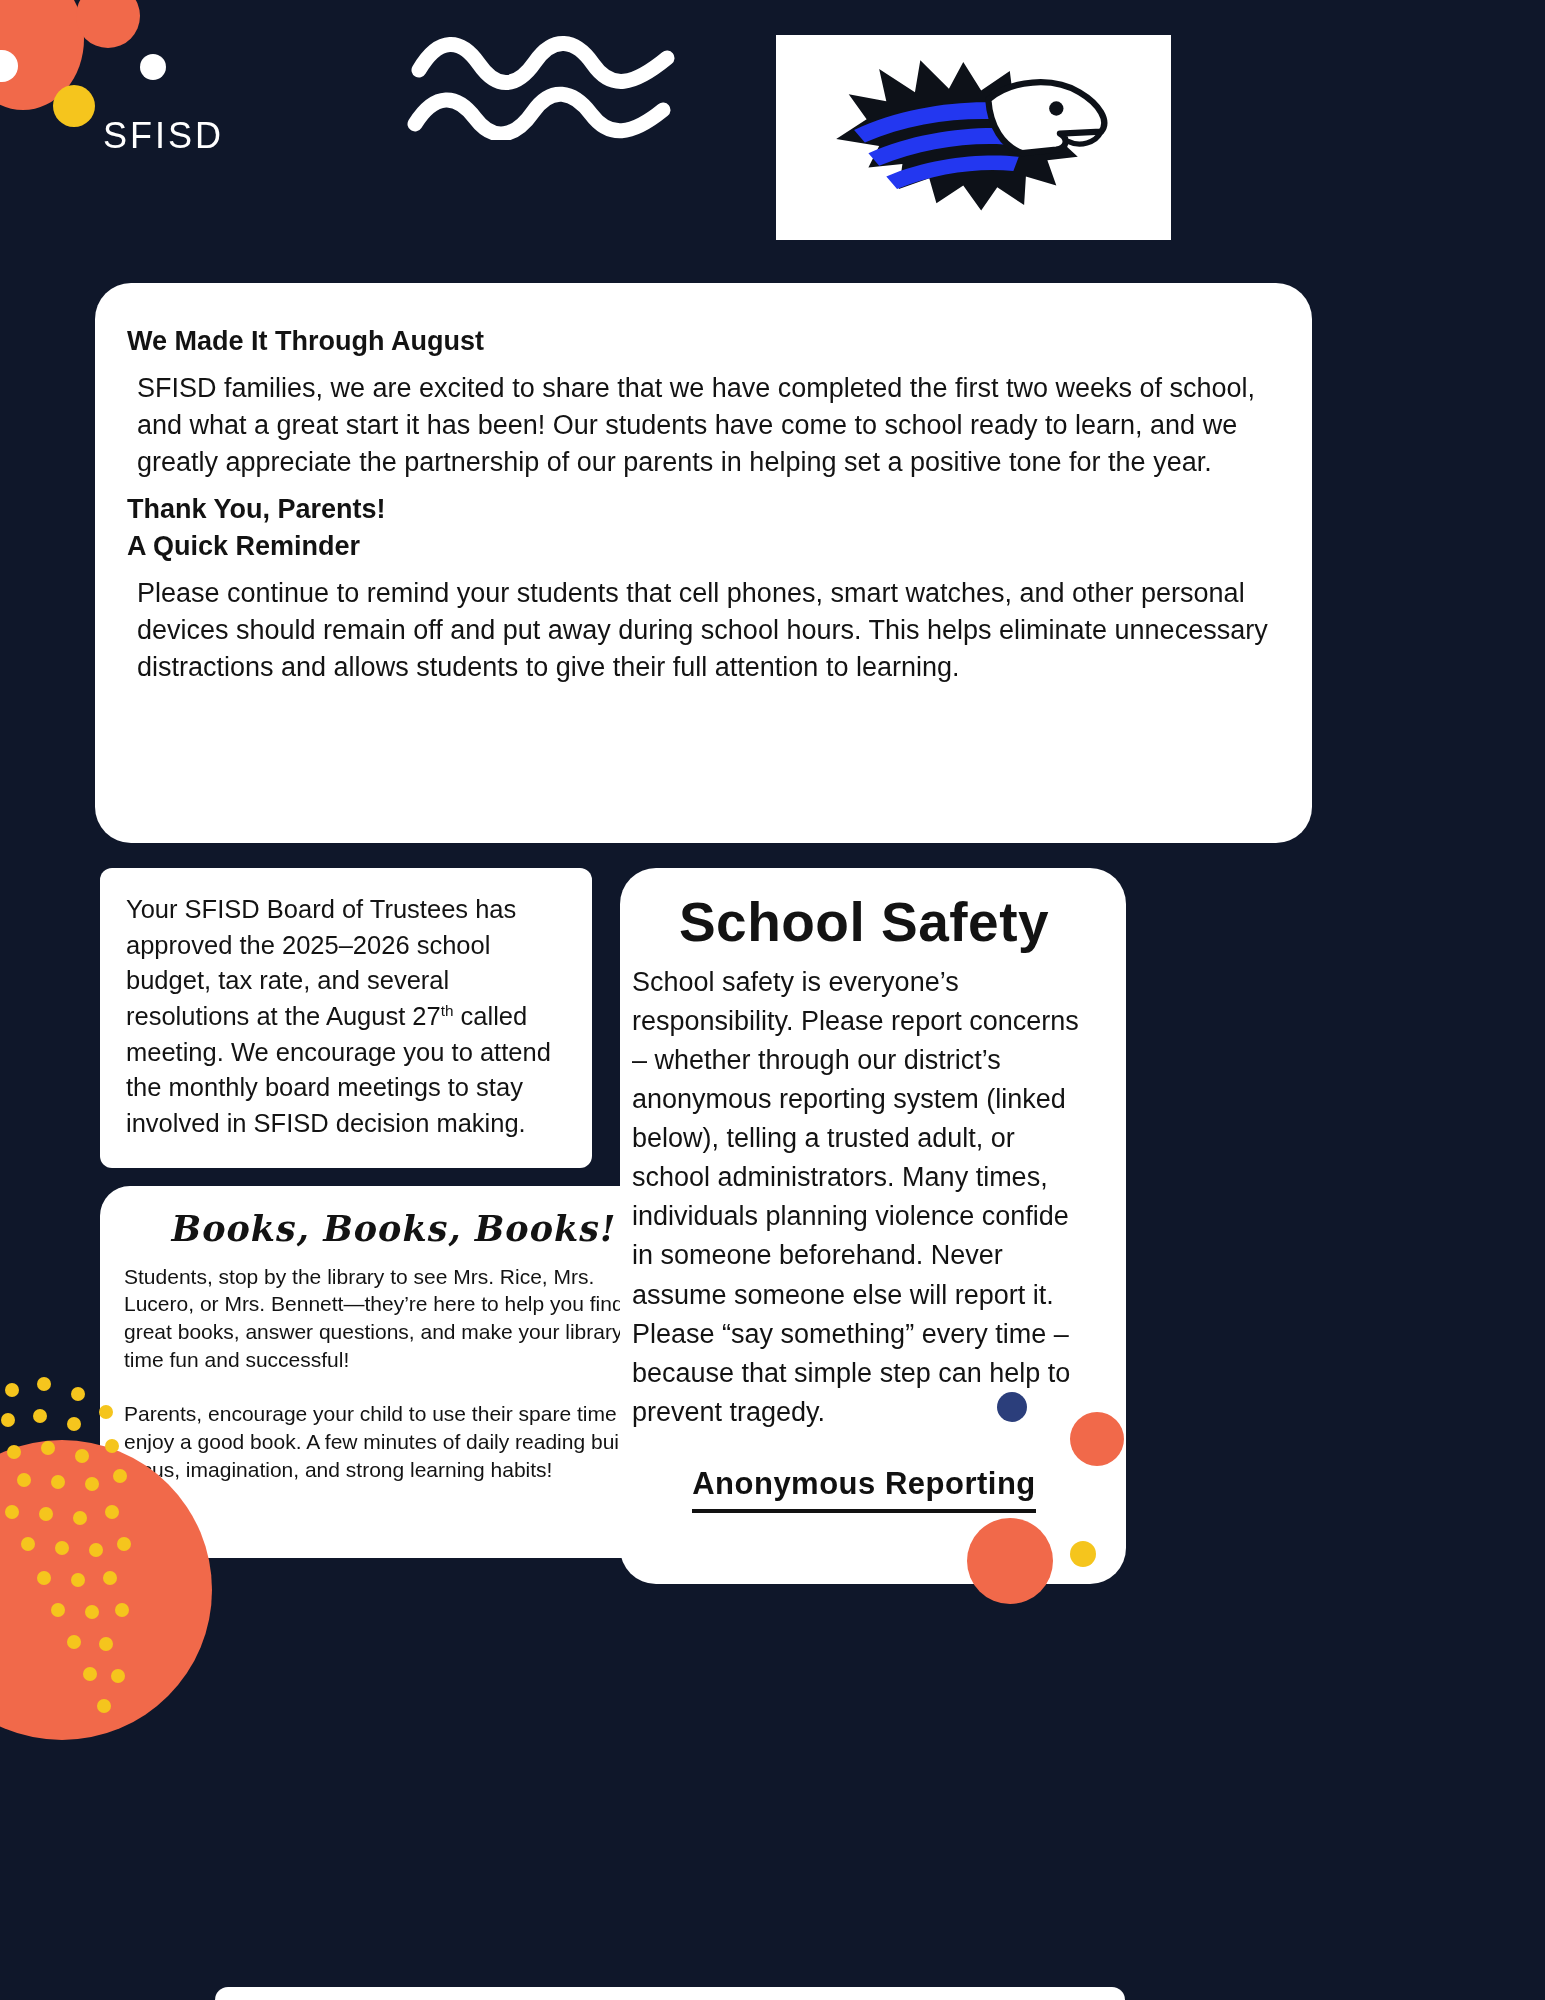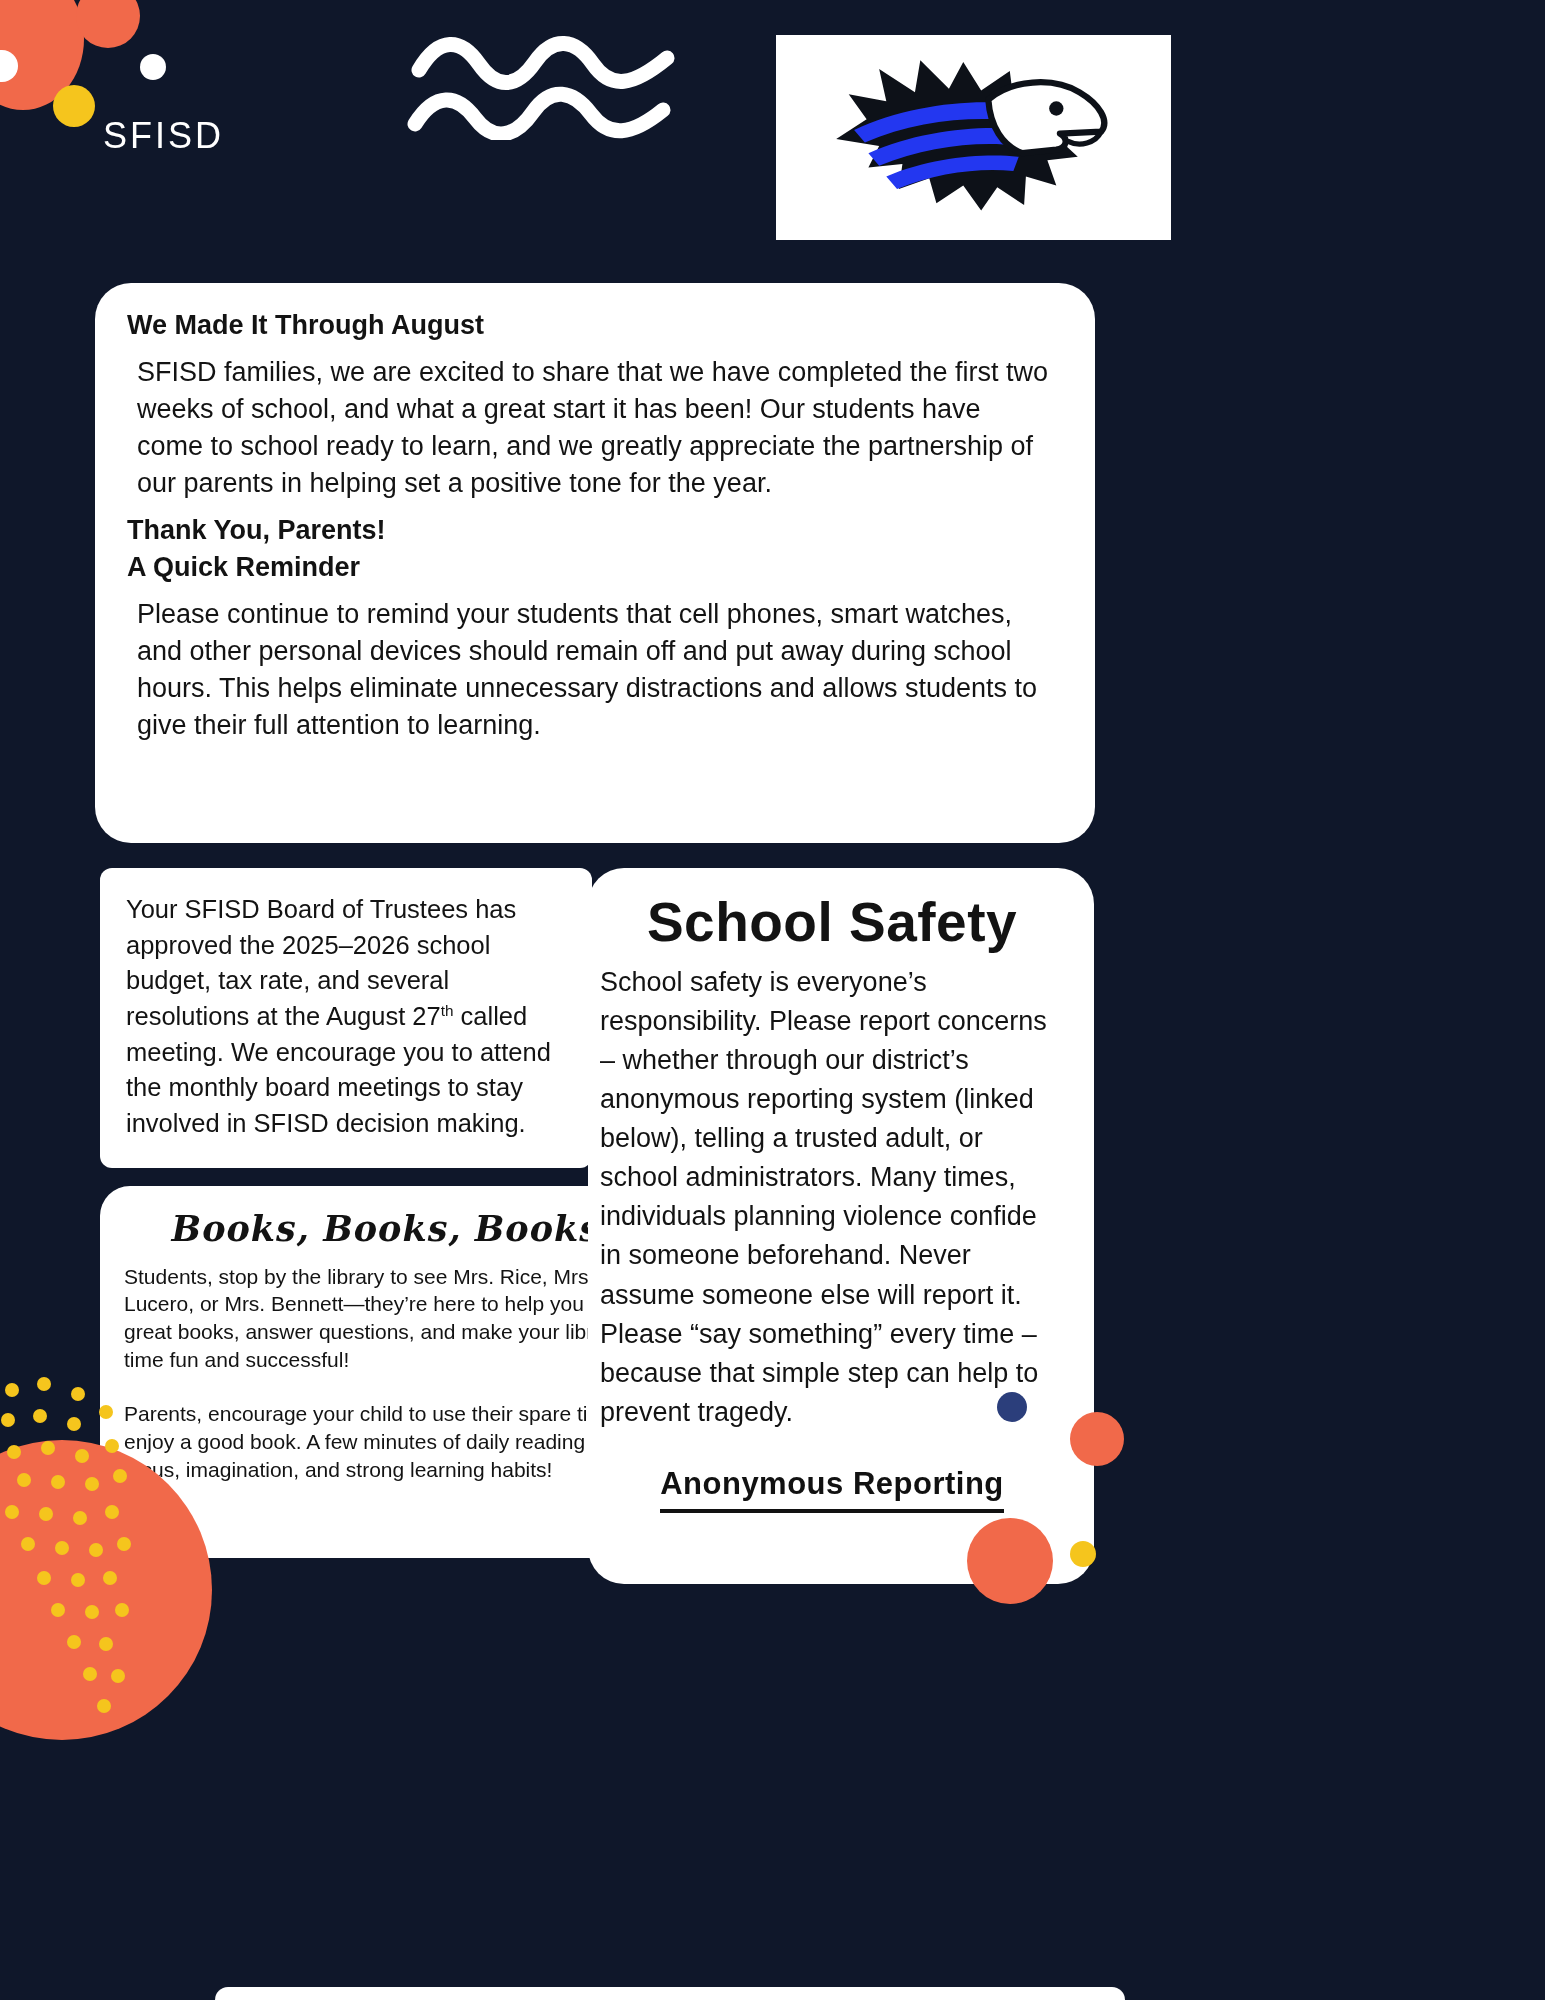--- a/index.html
+++ b/index.html
@@ -31,22 +31,22 @@
 
   .logo-panel {
     position: absolute; left: 776px; top: 35px; width: 395px; height: 205px;
     background: #fff; display: flex; align-items: center; justify-content: center;
   }
   .logo-panel svg { width: 330px; height: 170px; }
 
   
   .card { position: absolute; background: #fff; }
   .intro-card {
-    left: 95px; top: 283px; width: 1000px; min-height: 560px;
-    border-radius: 36px; padding: 24px 32px;
+    left: 95px; top: 283px; width: 1217px; min-height: 560px;
+    border-radius: 36px; padding: 40px 32px;
     font-size: 27px; line-height: 1.37;
   }
   .intro-card h3 { margin: 0; font-size: 27px; font-weight: 700; }
   .intro-card p { margin: 10px; }
 
   .board-card {
     left: 100px; top: 868px; width: 492px; min-height: 300px;
     border-radius: 12px; padding: 24px 26px;
     font-size: 25.5px; line-height: 1.4;
   }
@@ -60,21 +60,21 @@
   }
   .books-heading {
     margin: 4px 0 10px 0; text-align: center;
     font-family: "DejaVu Serif", serif; font-style: italic; font-weight: 700;
     font-size: 35px; letter-spacing: 1px;
   }
   .books-card p { margin: 0 0 26px 0; }
   .books-card p:last-child { margin-bottom: 0; }
 
   .safety-card {
-    left: 588px; top: 868px; width: 506px; min-height: 716px;
+    left: 620px; top: 868px; width: 506px; min-height: 716px;
     border-radius: 36px; padding: 18px 30px 24px 12px;
     font-size: 27px; line-height: 1.45;
   }
   .safety-heading {
     margin: 6px 0 10px 0; text-align: center;
     font-size: 55px; font-weight: 800; letter-spacing: 0.5px; line-height: 1.1;
   }
   .safety-card p { margin: 0; }
   .report-link-wrap { text-align: center; margin-top: 30px; }
   .report-link {

